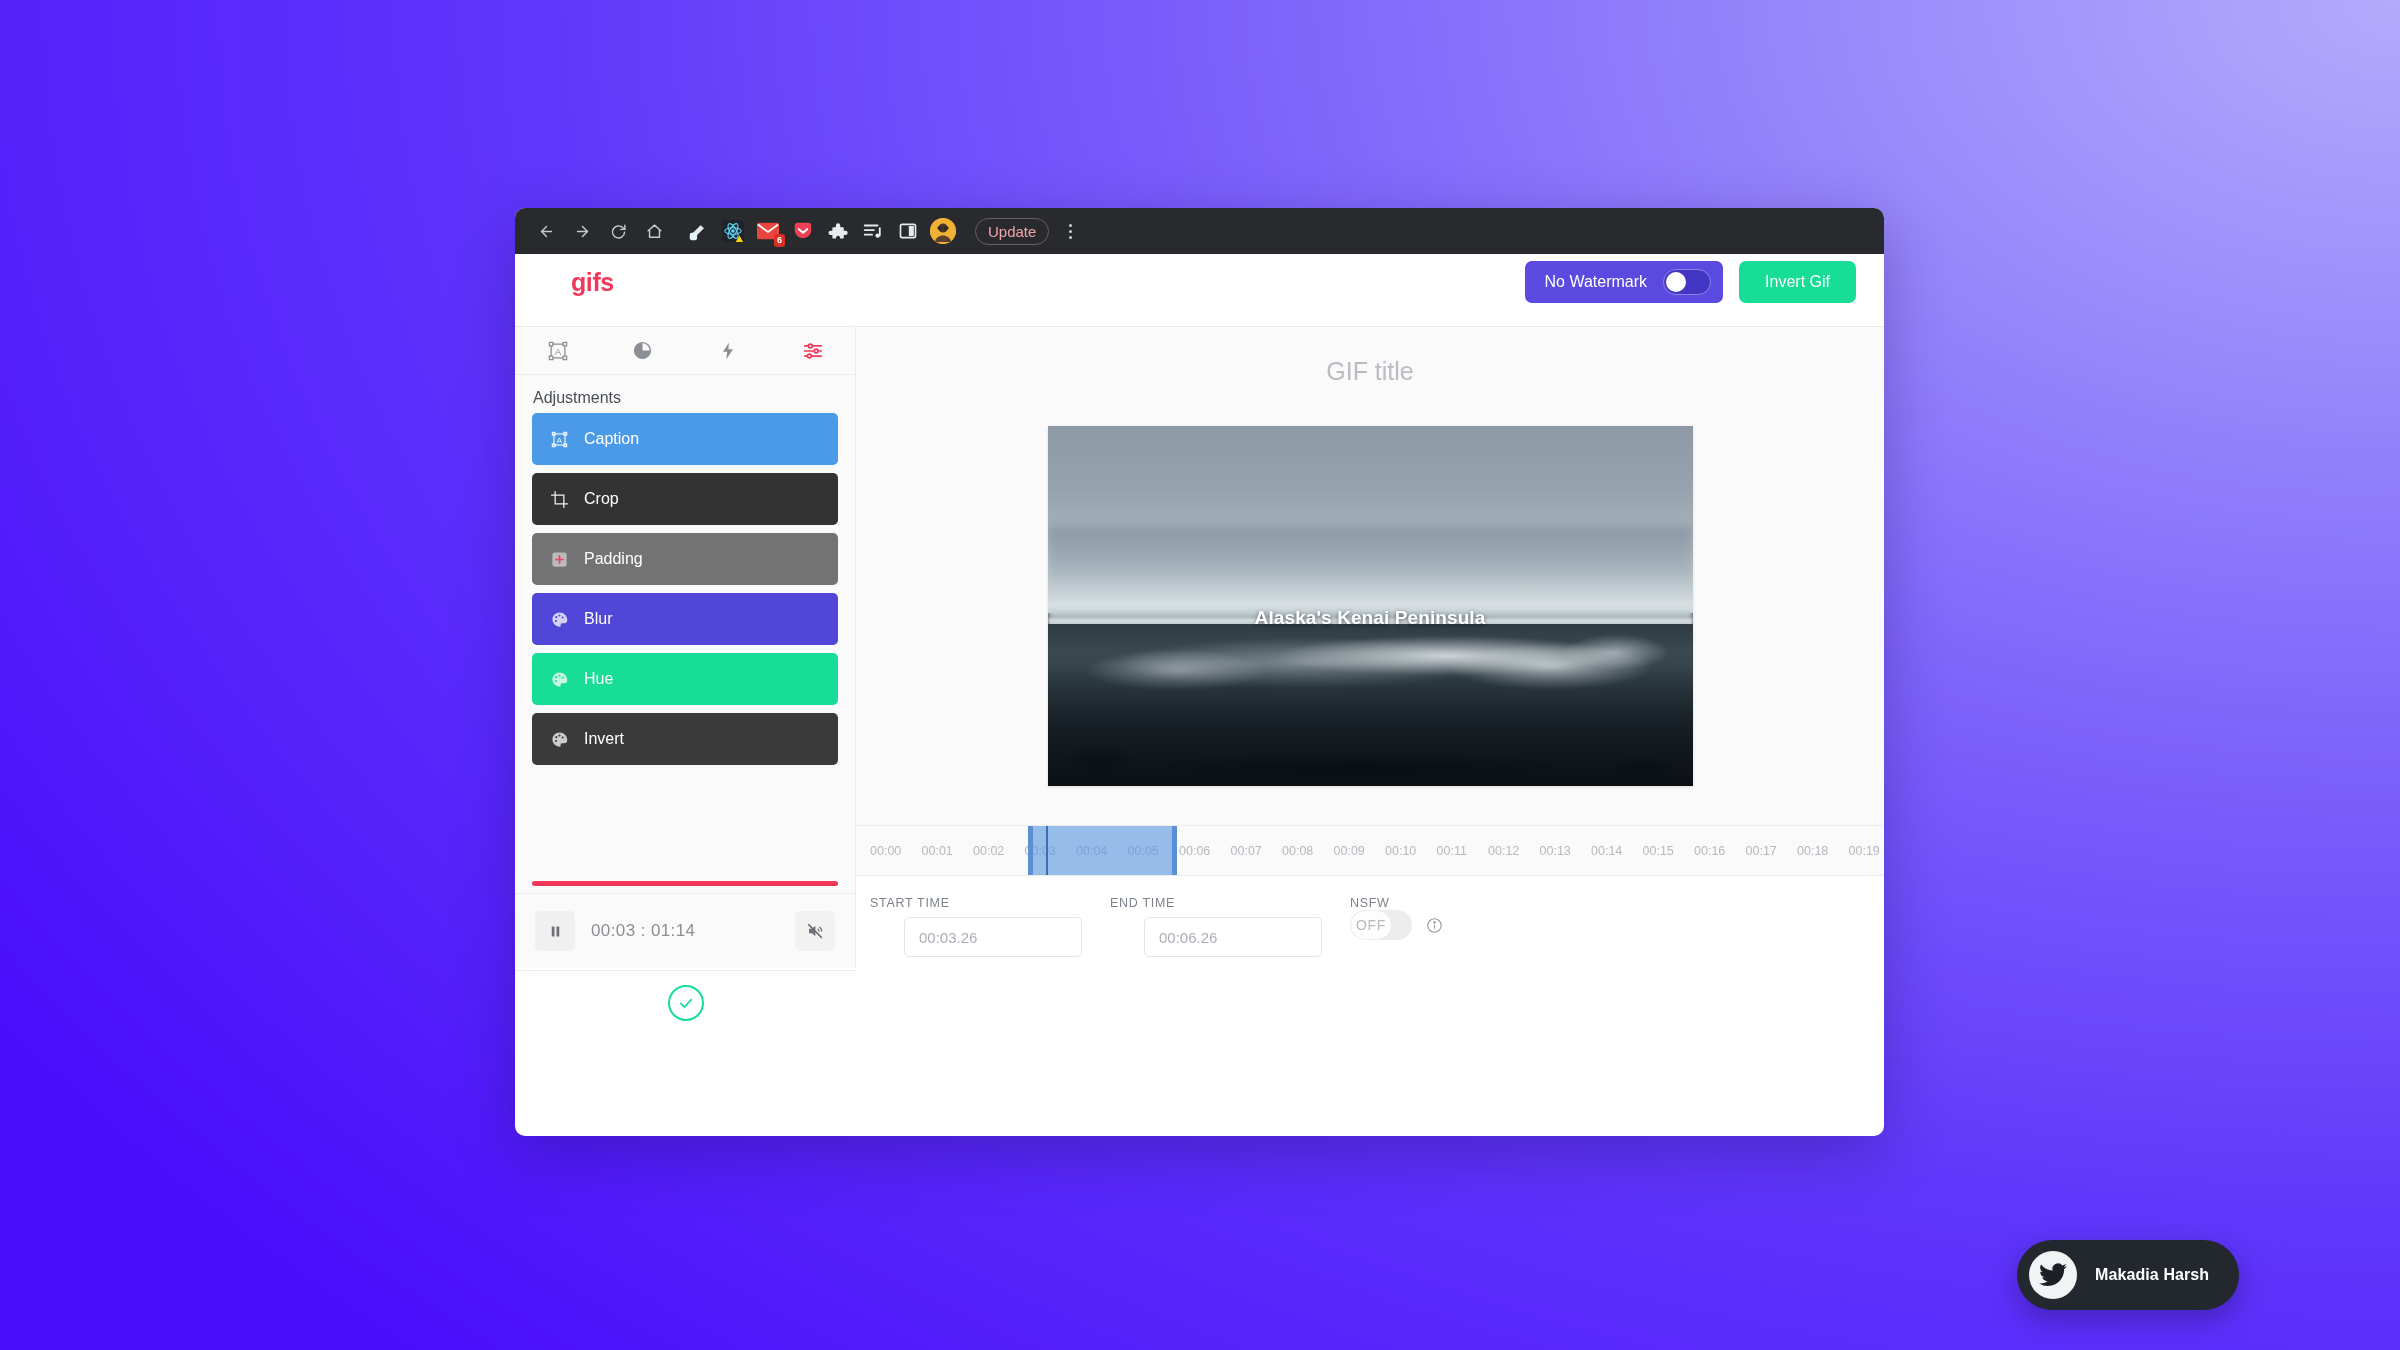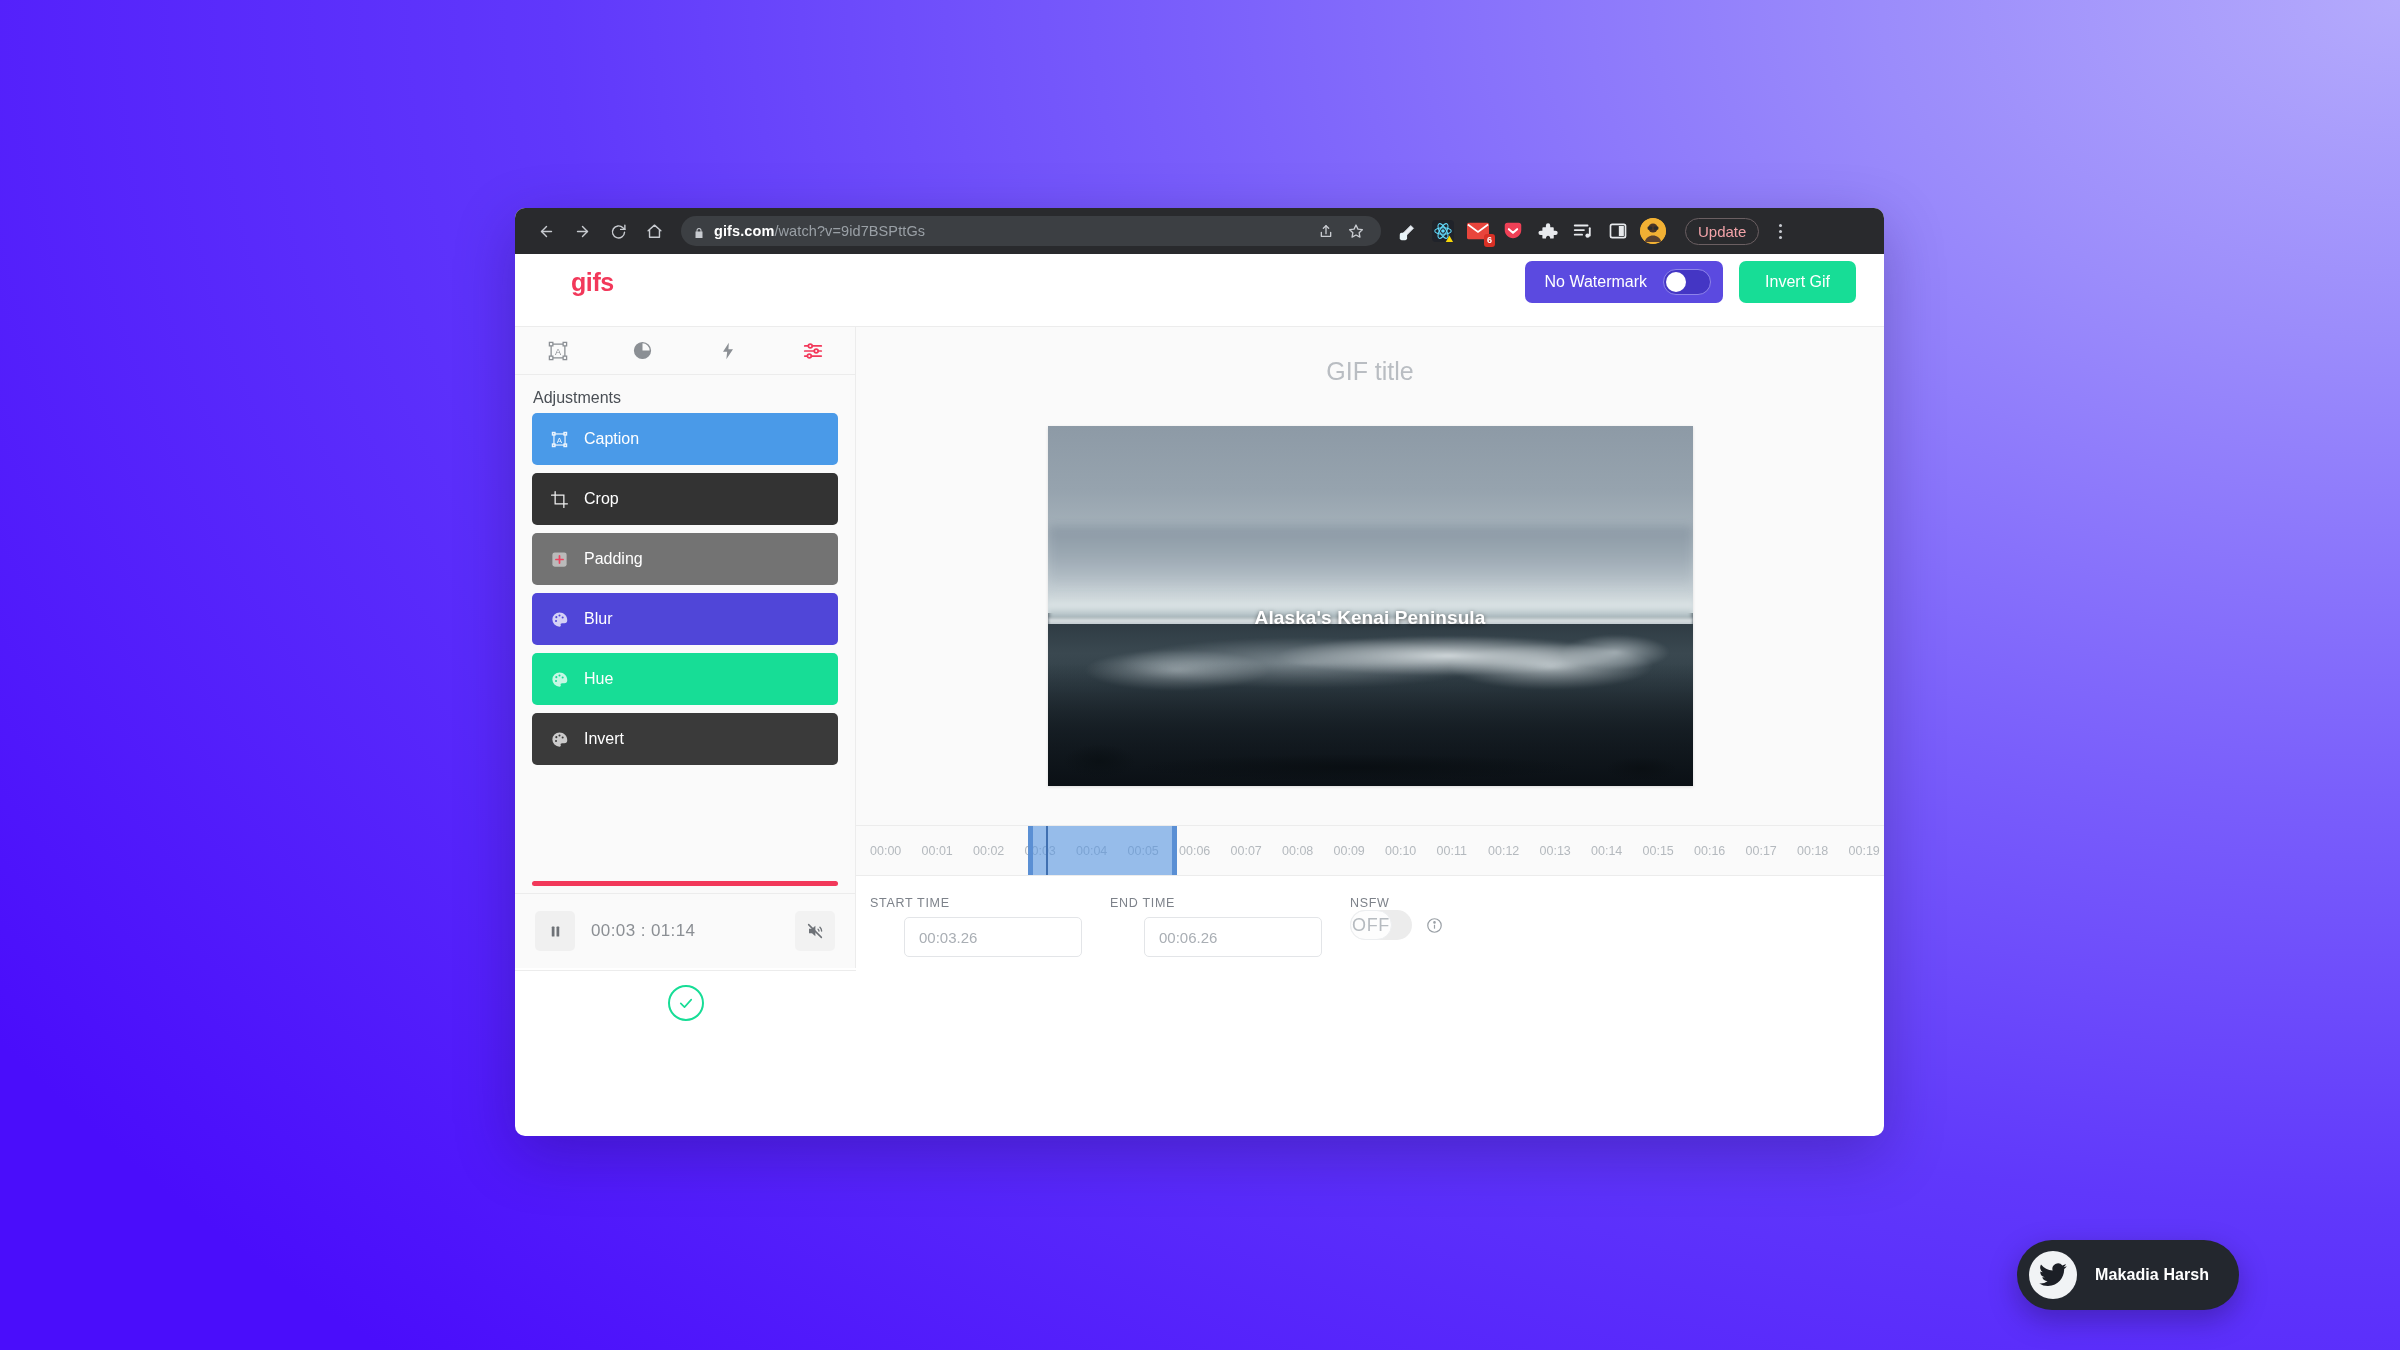--- a/index.html
+++ b/index.html
@@ -163,21 +163,21 @@
   .nsfw-group { display:flex; flex-direction:column; }
   .nsfw-row { display:flex; align-items:center; gap:14px; }
   .nsfw-track {
     width:62px; height:30px; border-radius:16px; background:#ececec;
     position:relative; display:flex; align-items:center;
   }
   .nsfw-knob {
     position:absolute; left:0; top:0; width:42px; height:30px; border-radius:16px;
     background:#fdfdfd; border:1px solid #eceef0;
     display:flex; align-items:center; justify-content:center;
-    font-size:18px; color:#b6bbc0; letter-spacing:.6px;
+    font-size:14px; color:#b6bbc0; letter-spacing:.6px;
   }
   .info-ic { width:17px; height:17px; color:#9aa0a6; }
 
   .check-slot { width:341px; display:flex; align-items:center; justify-content:center; padding-top:14px; }
   .check-circle {
     width:36px; height:36px; border-radius:50%; border:2px solid #17dd96;
     display:flex; align-items:center; justify-content:center;
   }
 
   .app-footer { height:73px; background:#fff; }
@@ -217,42 +217,20 @@
           </svg>
       </div>
       <div class="nav-btn">
         <svg width="17" height="17" viewBox="0 0 24 24" fill="none" stroke="currentColor" stroke-width="2" stroke-linecap="round" stroke-linejoin="round">
             <path d="M3 11l9-8 9 8"></path>
             <path d="M5 10v10h14V10"></path>
           </svg>
       </div>
     </div>
 
-    <div class="omnibox">
-      <span class="lock">
-        <svg width="12" height="12" viewBox="0 0 24 24" fill="#c8cbd0">
-            <path d="M17 9V7a5 5 0 0 0-10 0v2H5v13h14V9h-2zm-8-2a3 3 0 0 1 6 0v2H9V7z"></path>
-          </svg>
-      </span>
-      <span class="url"><b>gifs.com</b><span>/watch?v=9id7BSPttGs</span></span>
-      <span class="omni-right">
-        <span class="omni-ic">
-          <svg width="16" height="16" viewBox="0 0 24 24" fill="none" stroke="currentColor" stroke-width="2" stroke-linecap="round" stroke-linejoin="round">
-              <path d="M12 16V4"></path>
-              <polyline points="8 8 12 4 16 8"></polyline>
-              <path d="M5 14v6h14v-6"></path>
-            </svg>
-        </span>
-        <span class="omni-ic">
-          <svg width="16" height="16" viewBox="0 0 24 24" fill="none" stroke="currentColor" stroke-width="2" stroke-linejoin="round">
-              <polygon points="12 3 14.9 9.2 21.5 10 16.7 14.6 17.9 21.2 12 18 6.1 21.2 7.3 14.6 2.5 10 9.1 9.2"></polygon>
-            </svg>
-        </span>
-      </span>
-    </div>
 
     <div class="ext-tray">
       <span class="ext">
         <svg width="22" height="22" viewBox="0 0 24 24">
             <path d="M4 20l5-2 9-9-3-3-9 9-2 5z" fill="#e9edf2" stroke="#cfd6dd" stroke-width="1"></path>
             <rect x="3" y="14" width="8" height="8" rx="2" fill="#e8f4f8"></rect>
           </svg>
       </span>
       <span class="ext">
         <svg width="22" height="22" viewBox="0 0 24 24">

